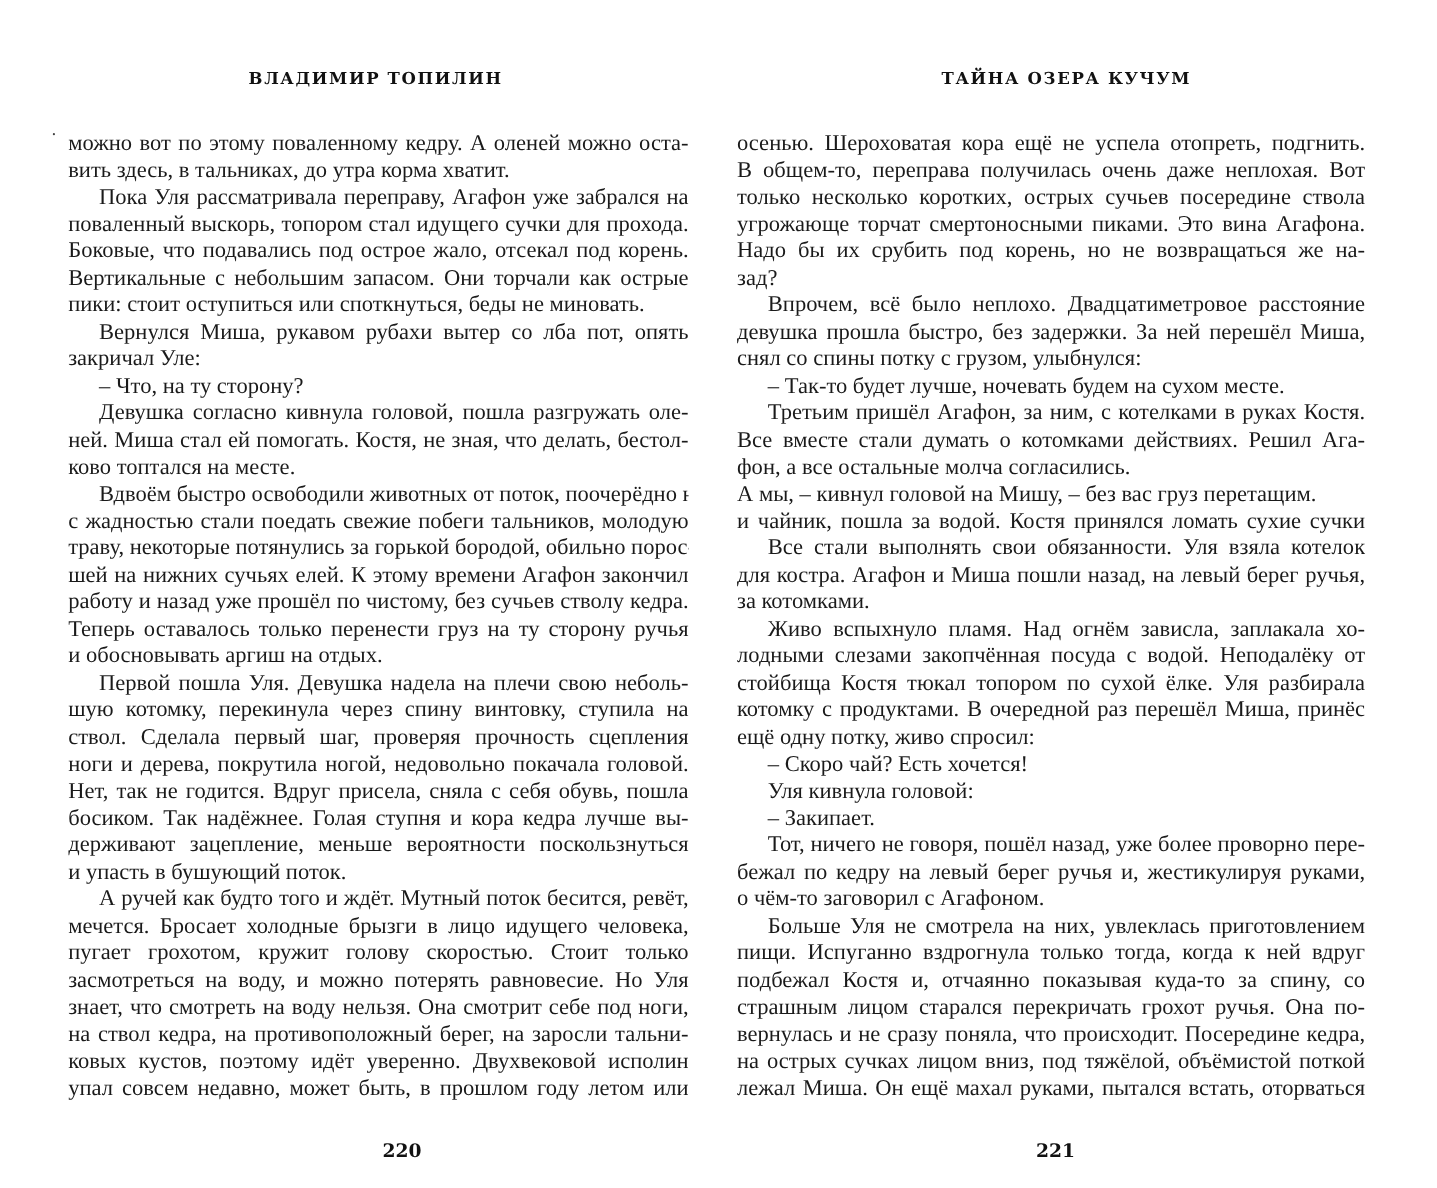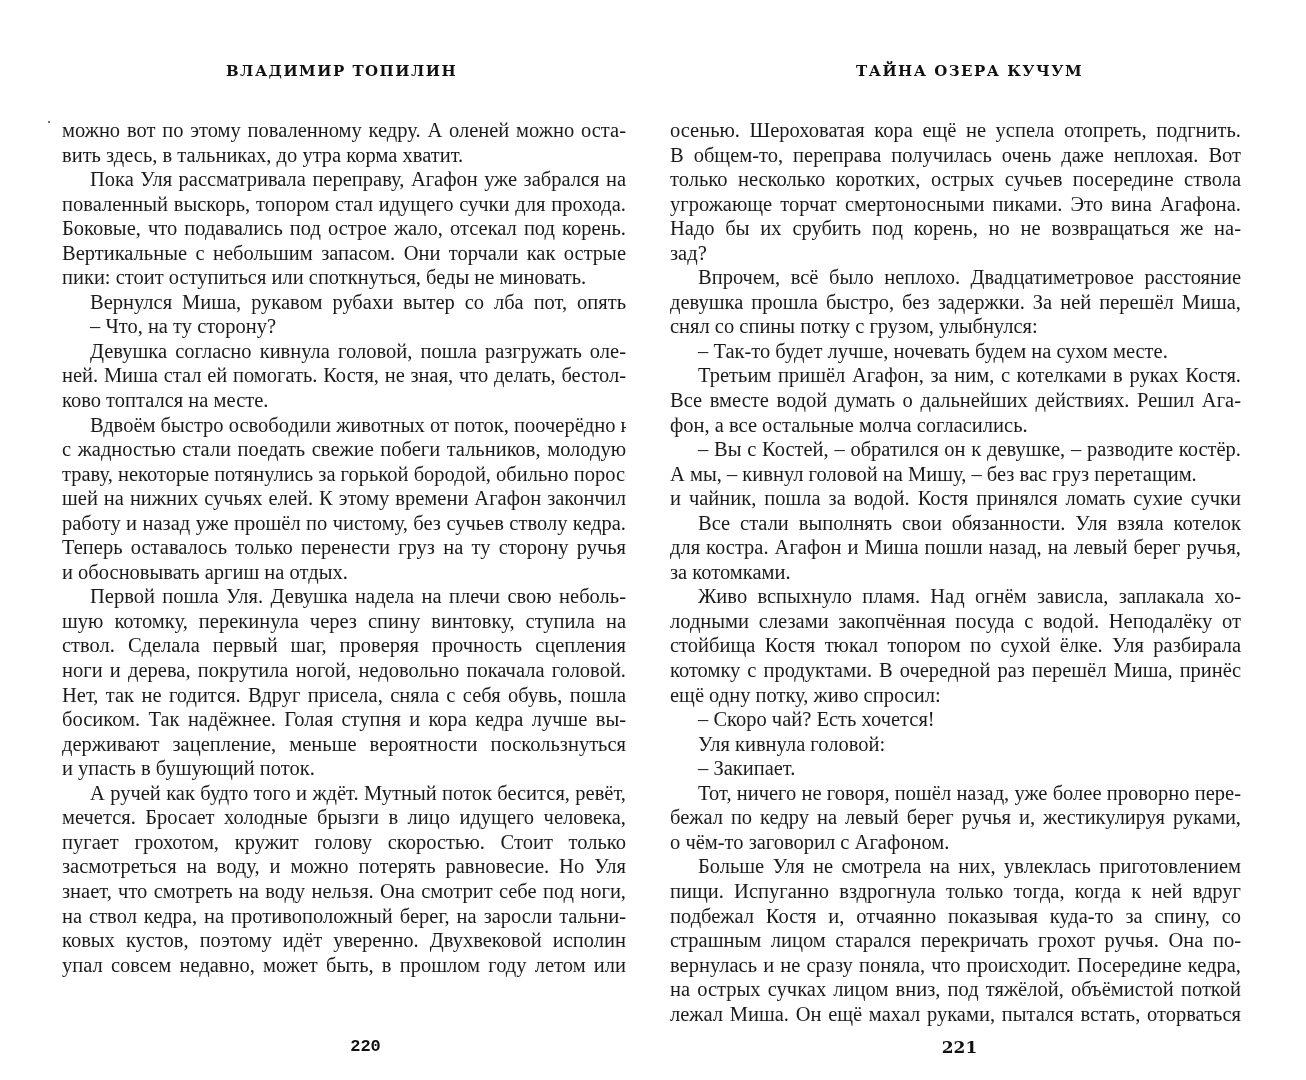--- a/index.html
+++ b/index.html
@@ -23,40 +23,41 @@
     font-family: "Liberation Serif", serif; font-size: 20.5px; color: #1a1a1a;
     white-space: nowrap; text-align: justify; text-align-last: justify;
     overflow: hidden;
   }
   .line.end { text-align-last: left; }
   .line.indent { text-indent: 28px; }
   .page-number {
     position: absolute; top: 1037px; left: 0; right: 0; text-align: center;
     font-family: "DejaVu Serif", serif; font-weight: bold; font-size: 17px; color: #111;
   }
-  .page-left .page-number { padding-left: 78px; font-family: Liberation Mono, monospace; }
+  .page-left .page-number { padding-left: 78px; }
   .page-right .page-number { padding-right: 40px; text-align: center; }
   .speck { position: absolute; left: 48px; top: 121px; width: 2px; height: 2px; background: #444; border-radius: 1px; }
 </style>
 </head>
 <body>
 
 <div class="spread">
   <div class="page page-left">
     <div class="speck"></div>
     <div class="running-head">ВЛАДИМИР ТОПИЛИН</div>
     <div class="text-block">
         <span class="line">можно вот по этому поваленному кедру. А оленей можно оста-</span>
         <span class="line end">вить здесь, в тальниках, до утра корма хватит.</span>
         <span class="line indent">Пока Уля рассматривала переправу, Агафон уже забрался на</span>
         <span class="line">поваленный выскорь, топором стал идущего сучки для прохода.</span>
         <span class="line">Боковые, что подавались под острое жало, отсекал под корень.</span>
         <span class="line">Вертикальные с небольшим запасом. Они торчали как острые</span>
         <span class="line end">пики: стоит оступиться или споткнуться, беды не миновать.</span>
         <span class="line indent">Вернулся Миша, рукавом рубахи вытер со лба пот, опять</span>
+        <span class="line end">закричал Уле:</span>
         <span class="line indent end">– Что, на ту сторону?</span>
         <span class="line indent">Девушка согласно кивнула головой, пошла разгружать оле-</span>
         <span class="line">ней. Миша стал ей помогать. Костя, не зная, что делать, бестол-</span>
         <span class="line end">ково топтался на месте.</span>
         <span class="line indent">Вдвоём быстро освободили животных от поток, поочерёдно на</span>
         <span class="line">с жадностью стали поедать свежие побеги тальников, молодую</span>
         <span class="line">траву, некоторые потянулись за горькой бородой, обильно порос-</span>
         <span class="line">шей на нижних сучьях елей. К этому времени Агафон закончил</span>
         <span class="line">работу и назад уже прошёл по чистому, без сучьев стволу кедра.</span>
         <span class="line">Теперь оставалось только перенести груз на ту сторону ручья</span>
@@ -87,23 +88,22 @@
         <span class="line">В общем-то, переправа получилась очень даже неплохая. Вот</span>
         <span class="line">только несколько коротких, острых сучьев посередине ствола</span>
         <span class="line">угрожающе торчат смертоносными пиками. Это вина Агафона.</span>
         <span class="line">Надо бы их срубить под корень, но не возвращаться же на-</span>
         <span class="line end">зад?</span>
         <span class="line indent">Впрочем, всё было неплохо. Двадцатиметровое расстояние</span>
         <span class="line">девушка прошла быстро, без задержки. За ней перешёл Миша,</span>
         <span class="line end">снял со спины потку с грузом, улыбнулся:</span>
         <span class="line indent end">– Так-то будет лучше, ночевать будем на сухом месте.</span>
         <span class="line indent">Третьим пришёл Агафон, за ним, с котелками в руках Костя.</span>
-        <span class="line">Все вместе водой думать о дальнейших действиях. Решил Ага-</span>
+        <span class="line">Все вместе стали думать о котомками действиях. Решил Ага-</span>
         <span class="line end">фон, а все остальные молча согласились.</span>
-        <span class="line indent">– Вы с Костей, – обратился он к девушке, – разводите костёр.</span>
         <span class="line end">А мы, – кивнул головой на Мишу, – без вас груз перетащим.</span>
         <span class="line">и чайник, пошла за водой. Костя принялся ломать сухие сучки</span>
         <span class="line indent">Все стали выполнять свои обязанности. Уля взяла котелок</span>
         <span class="line">для костра. Агафон и Миша пошли назад, на левый берег ручья,</span>
         <span class="line end">за котомками.</span>
         <span class="line indent">Живо вспыхнуло пламя. Над огнём зависла, заплакала хо-</span>
         <span class="line">лодными слезами закопчённая посуда с водой. Неподалёку от</span>
         <span class="line">стойбища Костя тюкал топором по сухой ёлке. Уля разбирала</span>
         <span class="line">котомку с продуктами. В очередной раз перешёл Миша, принёс</span>
         <span class="line end">ещё одну потку, живо спросил:</span>

